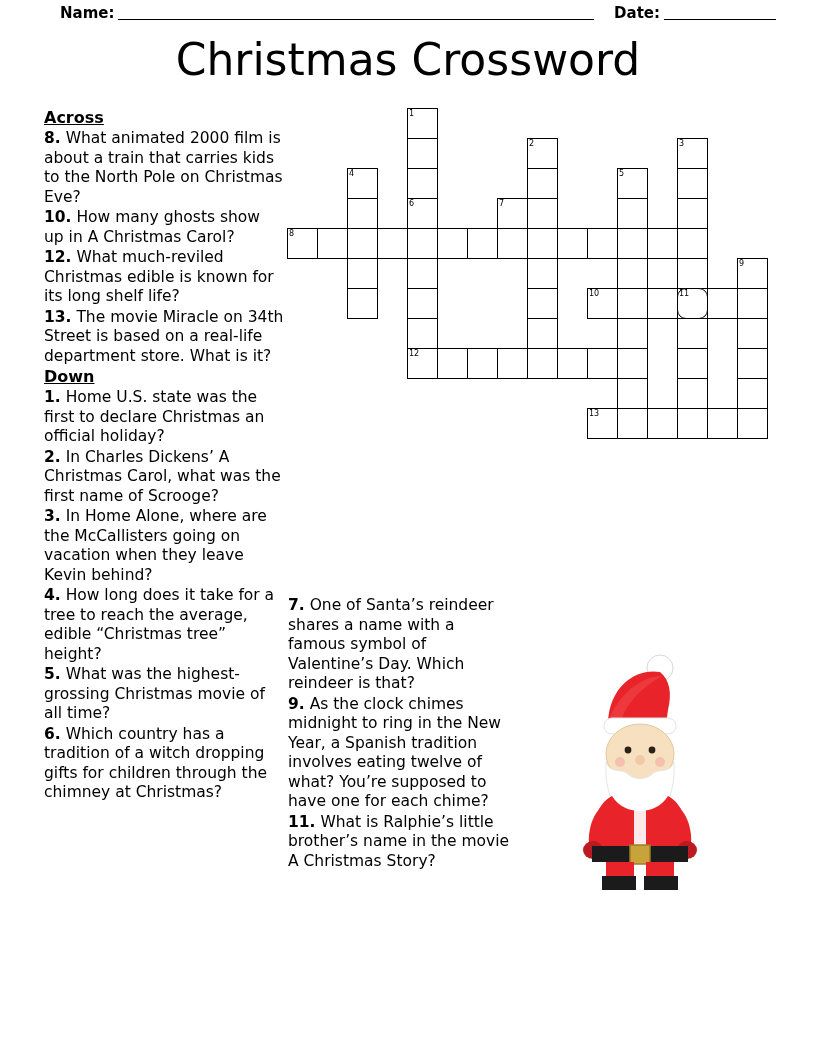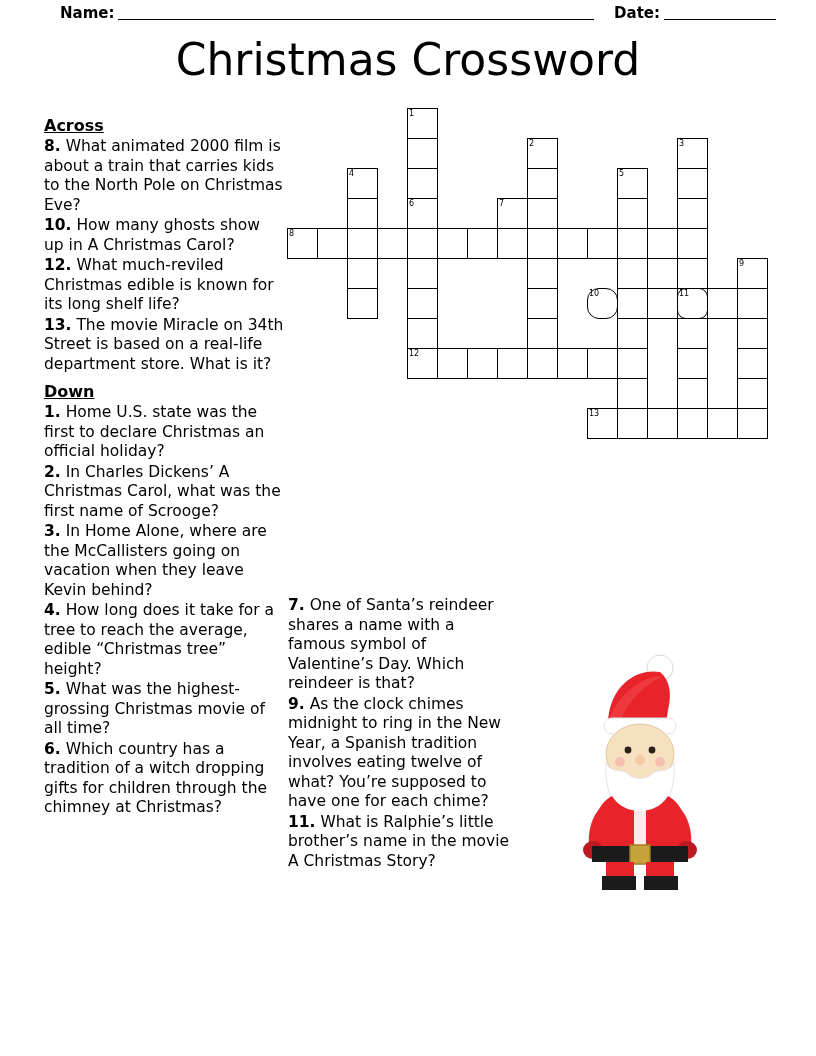--- a/index.html
+++ b/index.html
@@ -56,21 +56,21 @@
   }
   .clues-col-2 {
     position: absolute;
     top: 596px; left: 288px;
     width: 228px;
   }
   .section-head {
     font-size: 16px;
     font-weight: bold;
     text-decoration: underline;
-    margin: 8px 0 2px 0;
+    margin: 0 0 2px 0;
     line-height: 19px;
   }
   .clue {
     font-size: 15.5px;
     line-height: 19.5px;
     margin: 0 0 1px 0;
   }
   .clue .num { font-weight: bold; }
 
   
@@ -189,21 +189,21 @@
       <div class="cell" style="left: 120px; top: 150px;"></div>
       <div class="cell" style="left: 240px; top: 150px;"></div>
       <div class="cell" style="left: 330px; top: 150px;"></div>
       <div class="cell" style="left: 390px; top: 150px;"></div>
       <div class="cell" style="left: 450px; top: 150px;">
         <span class="n">9</span>
       </div>
       <div class="cell" style="left: 60px; top: 180px;"></div>
       <div class="cell" style="left: 120px; top: 180px;"></div>
       <div class="cell" style="left: 240px; top: 180px;"></div>
-      <div class="cell" style="left: 300px; top: 180px; border-radius: 12px;">
+      <div class="cell" style="left: 300px; top: 180px;">
         <span class="n">10</span>
       </div>
       <div class="cell" style="left: 330px; top: 180px;"></div>
       <div class="cell" style="left: 360px; top: 180px;"></div>
       <div class="cell" style="left: 390px; top: 180px; border-radius: 9px;">
         <span class="n">11</span>
       </div>
       <div class="cell" style="left: 420px; top: 180px;"></div>
       <div class="cell" style="left: 450px; top: 180px;"></div>
       <div class="cell" style="left: 120px; top: 210px;"></div>

